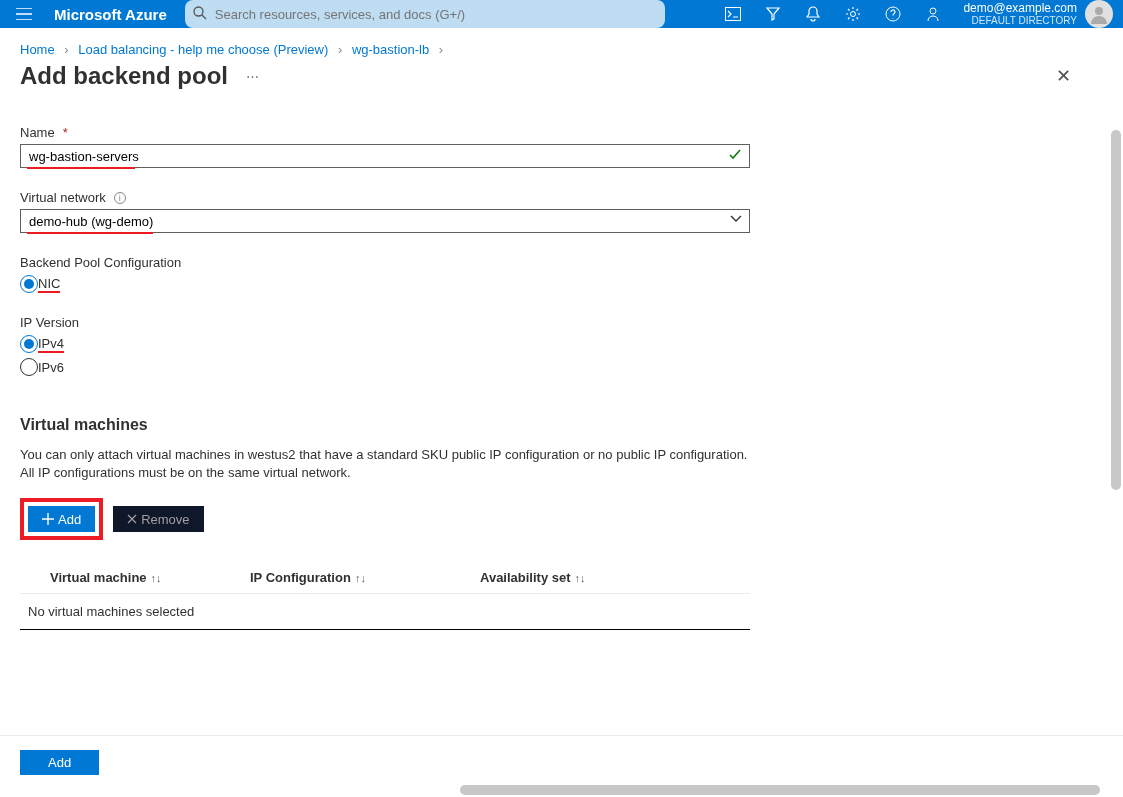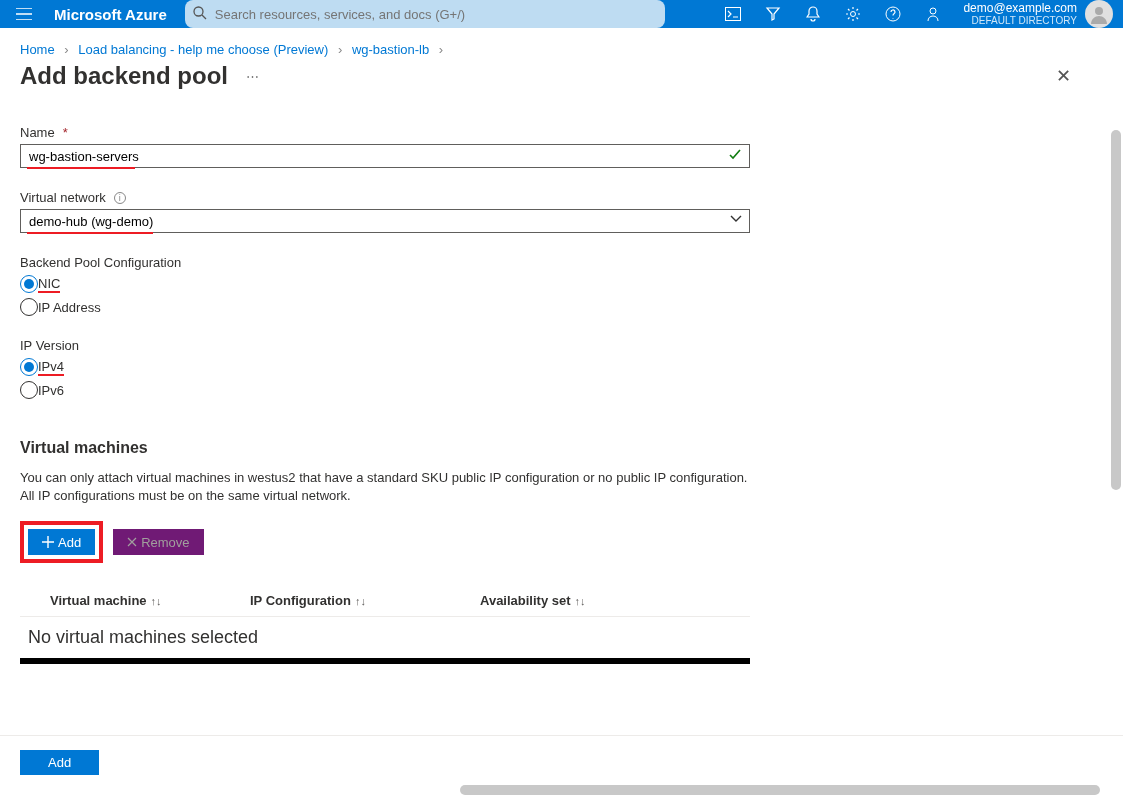--- a/index.html
+++ b/index.html
@@ -48,29 +48,29 @@
 .radio { width: 18px; height: 18px; border: 1px solid #323130; border-radius: 50%; display: flex; align-items: center; justify-content: center; }
 .radio.selected { border-color: #0078d4; }
 .radio.selected::after { content: ''; width: 10px; height: 10px; background: #0078d4; border-radius: 50%; }
 
 .section-h { font-weight: 600; margin-bottom: 12px; font-size: 16px; margin-top: 40px; }
 .desc { font-size: 13px; color: #323130; line-height: 1.4; margin-bottom: 16px; }
 
 .btn-row { display: flex; gap: 10px; align-items: center; margin-bottom: 22px; }
 .highlight-box { border: 4px solid #ed1c24; padding: 4px; display: inline-block; }
 .btn-primary { background: #0078d4; color: #fff; border: none; padding: 4px 14px; font-size: 13px; cursor: pointer; display: flex; align-items: center; gap: 4px; height: 26px; }
-.btn-disabled { background: #701a75; color: #a19f9d; border: none; padding: 4px 14px; font-size: 13px; display: flex; align-items: center; gap: 4px; height: 26px; }
+.btn-disabled { background: #0f172a; color: #a19f9d; border: none; padding: 4px 14px; font-size: 13px; display: flex; align-items: center; gap: 4px; height: 26px; }
 
 .table-head { display: flex; border-bottom: 1px solid #edebe9; padding: 8px 0; font-size: 13px; font-weight: 600; }
 .col { display: flex; align-items: center; gap: 4px; }
 .col1 { width: 230px; padding-left: 30px; }
 .col2 { width: 230px; }
 .col3 { width: 230px; }
 .sort-icon { font-size: 11px; color: #605e5c; }
-.empty-row { padding: 10px 0 10px 8px; border-bottom: 6px solid #000000; font-size: 18px; }
+.empty-row { padding: 10px 0 10px 8px; border-bottom: 1px solid #000000; font-size: 13px; }
 
 
 .footer { position: absolute; bottom: 0; left: 0; right: 0; border-top: 1px solid #edebe9; padding: 14px 20px 22px; background: #fff; }
 .footer-btn { background: #0078d4; color: #fff; border: none; padding: 5px 28px; font-size: 13px; cursor: pointer; }
 
 
 .scroll-v { position: absolute; right: 2px; top: 130px; width: 10px; height: 360px; background: #c8c8c8; border-radius: 5px; }
 .scroll-h { position: absolute; bottom: 2px; left: 460px; height: 10px; width: 640px; background: #c8c8c8; border-radius: 5px; }
 
 svg { display: block; }
@@ -192,24 +192,20 @@
           </svg>
       </span>
       <div style="position:absolute;left:7px;bottom:-1px;width:126px;border-bottom:2px solid #ed1c24"></div>
     </div>
 
     <div class="field-label">Backend Pool Configuration</div>
     <div class="radio-group">
       <div class="radio-row">
         <span class="radio selected"></span>
         <span style="border-bottom:2px solid #ed1c24;padding-bottom:0">NIC</span>
-      </div>
-      <div class="radio-row">
-        <span class="radio"></span>
-        <span>IP Address</span>
       </div>
     </div>
 
     <div class="field-label">IP Version</div>
     <div class="radio-group">
       <div class="radio-row">
         <span class="radio selected"></span>
         <span style="border-bottom:2px solid #ed1c24;padding-bottom:0">IPv4</span>
       </div>
       <div class="radio-row">

